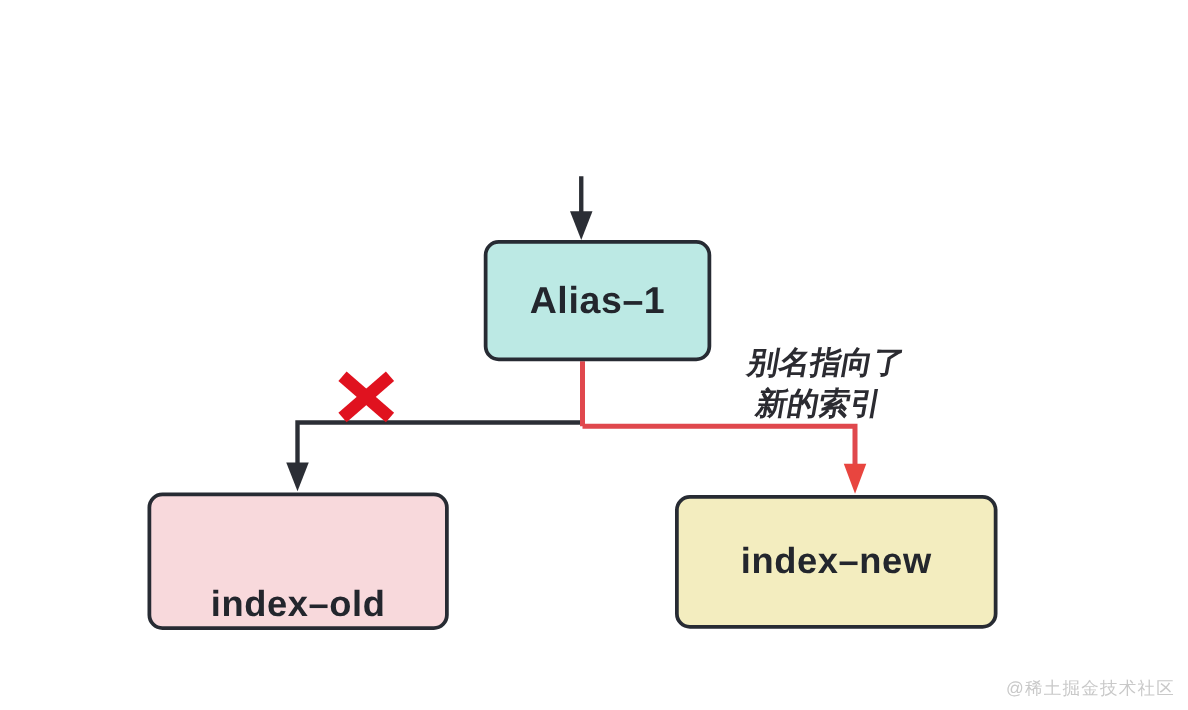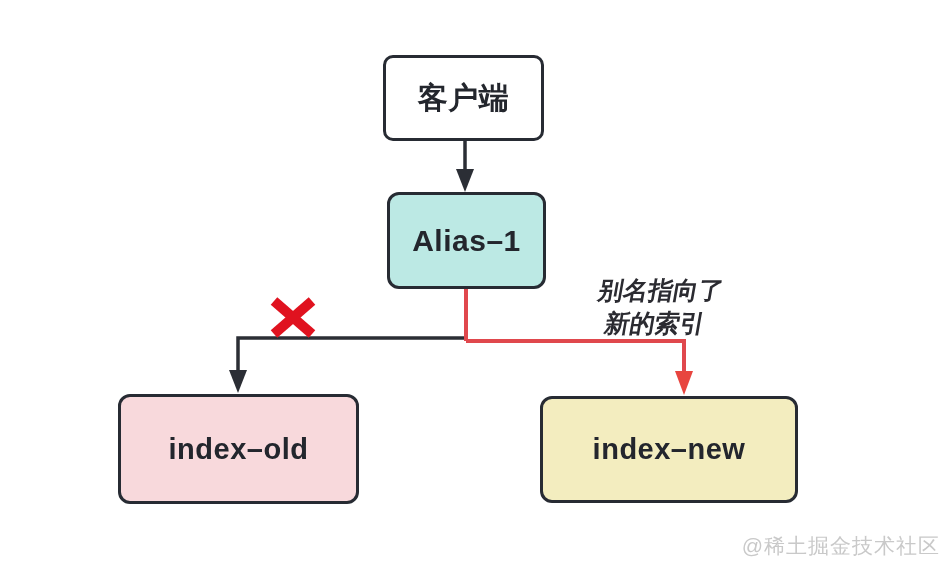--- a/index.html
+++ b/index.html
@@ -28,48 +28,49 @@
     color: #23262d;
     font-weight: 700;
     letter-spacing: 0.5px;
   }
   .node-client {
     left: 383px; top: 55px; width: 161px; height: 86px;
     background: #ffffff; border-radius: 10px;
     font-size: 30px;
   }
   .node-alias {
-    left: 387px; top: 192px; width: 159px; height: 97px;
+    left: 387px; top: 192px; width: 182px; height: 97px;
     background: #bce9e4; border-radius: 12px;
     font-size: 30px;
   }
   .node-index-old {
     left: 118px; top: 394px; width: 241px; height: 110px;
     background: #f8d9dc; border-radius: 12px;
     font-size: 29px;
+    align-items: flex-end;
   }
   .node-index-new {
     left: 540px; top: 396px; width: 258px; height: 107px;
     background: #f3edbf; border-radius: 12px;
     font-size: 29px;
   }
   .annotation {
     position: absolute;
     left: 558px; top: 274px; width: 200px;
     text-align: center;
     font-size: 25px;
     font-weight: 700;
     line-height: 33px;
     color: #2b2b31;
     transform: skewX(-10deg);
   }
   .watermark {
     position: absolute;
     right: 10px; bottom: 8px;
-    font-size: 21px;
+    font-size: 14px;
     color: #c9c9c9;
     letter-spacing: 1px;
   }
 </style>
 </head>
 <body>
 
 <div class="canvas">
 
   <svg class="edges-layer" width="950" height="568" viewBox="0 0 950 568" xmlns="http://www.w3.org/2000/svg">
@@ -84,23 +85,20 @@
 
     <path d="M 466 341 L 684 341 L 684 373" fill="none" stroke="#e0484d" stroke-width="4" stroke-linejoin="miter"></path>
     <polygon points="684,395 675,371 693,371" fill="#e8453f"></polygon>
 
     <g>
       <line x1="274" y1="301" x2="312" y2="334" stroke="#e0121f" stroke-width="10"></line>
       <line x1="312" y1="301" x2="274" y2="334" stroke="#e0121f" stroke-width="10"></line>
     </g>
   </svg>
 
-  <div class="node node-client">
-    <span>客户端</span>
-  </div>
 
   <div class="node node-alias">
     <span>Alias–1</span>
   </div>
 
   <div class="node node-index-old">
     <span>index–old</span>
   </div>
 
   <div class="node node-index-new">

